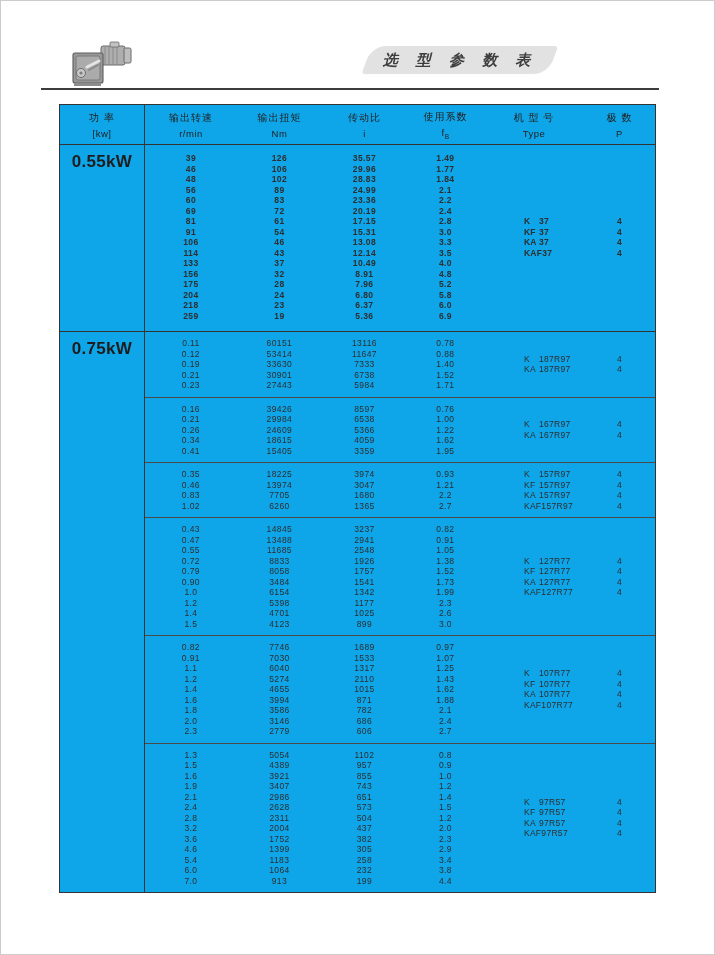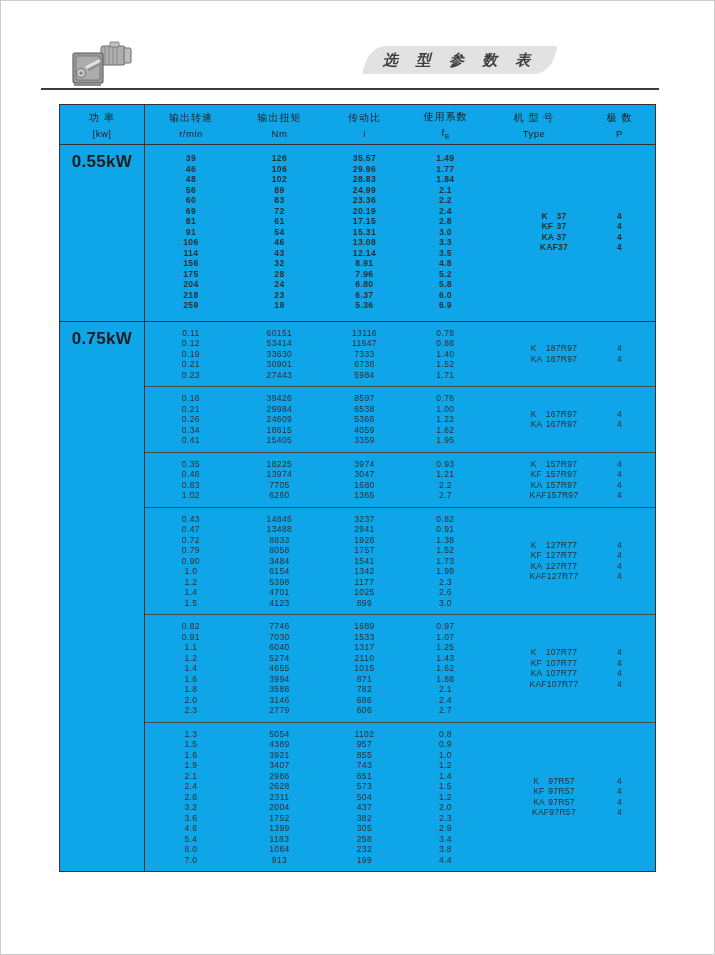--- a/index.html
+++ b/index.html
@@ -71,21 +71,21 @@
   .rows-wrap { width:339px; }
   .drow { display:flex; line-height:10.5px; letter-spacing:0.4px; color:#2e2e2e; }
   .c { text-align:center; }
   .c-speed  { width:92px; }
   .c-torque { width:85px; }
   .c-ratio  { width:85px; }
   .c-fb     { width:77px; }
   .type-col {
     width:100px; padding-left:40px;
     display:flex; flex-direction:column; justify-content:center;
-    line-height:10.5px; letter-spacing:0.3px; color:#2e2e2e;align-items:center;
+    line-height:10.5px; letter-spacing:0.3px; color:#2e2e2e;
   }
   .t-series { display:inline-block; min-width:15px; white-space:pre; }
   .p-col {
     width:71px;
     display:flex; flex-direction:column; justify-content:center;
     line-height:10.5px; text-align:center; color:#2e2e2e;
   }
 </style>
 </head>
 <body>
@@ -220,20 +220,26 @@
     <span class="c c-fb">3.3</span>
   </div>
 
   <div class="drow">
     <span class="c c-speed">114</span>
     <span class="c c-torque">43</span>
     <span class="c c-ratio">12.14</span>
     <span class="c c-fb">3.5</span>
   </div>
 
+  <div class="drow">
+    <span class="c c-speed">133</span>
+    <span class="c c-torque">37</span>
+    <span class="c c-ratio">10.49</span>
+    <span class="c c-fb">4.0</span>
+  </div>
 
   <div class="drow">
     <span class="c c-speed">156</span>
     <span class="c c-torque">32</span>
     <span class="c c-ratio">8.91</span>
     <span class="c c-fb">4.8</span>
   </div>
 
   <div class="drow">
     <span class="c c-speed">175</span>
@@ -437,20 +443,26 @@
     <span class="c c-fb">0.82</span>
   </div>
 
   <div class="drow">
     <span class="c c-speed">0.47</span>
     <span class="c c-torque">13488</span>
     <span class="c c-ratio">2941</span>
     <span class="c c-fb">0.91</span>
   </div>
 
+  <div class="drow">
+    <span class="c c-speed">0.55</span>
+    <span class="c c-torque">11685</span>
+    <span class="c c-ratio">2548</span>
+    <span class="c c-fb">1.05</span>
+  </div>
 
   <div class="drow">
     <span class="c c-speed">0.72</span>
     <span class="c c-torque">8833</span>
     <span class="c c-ratio">1926</span>
     <span class="c c-fb">1.38</span>
   </div>
 
   <div class="drow">
     <span class="c c-speed">0.79</span>

